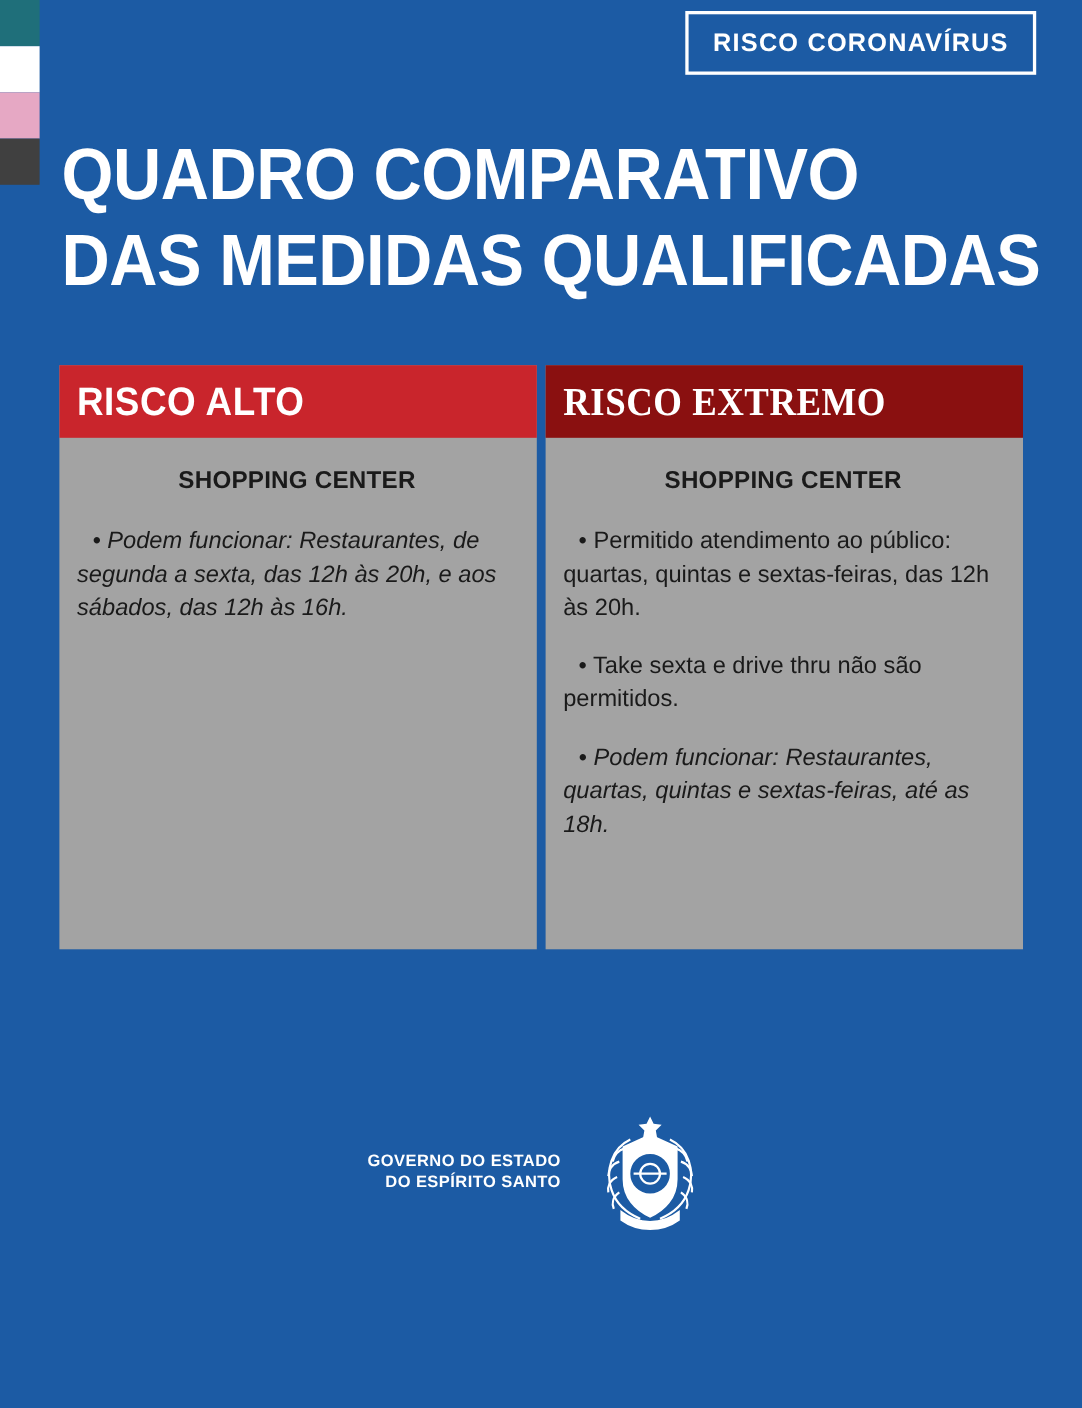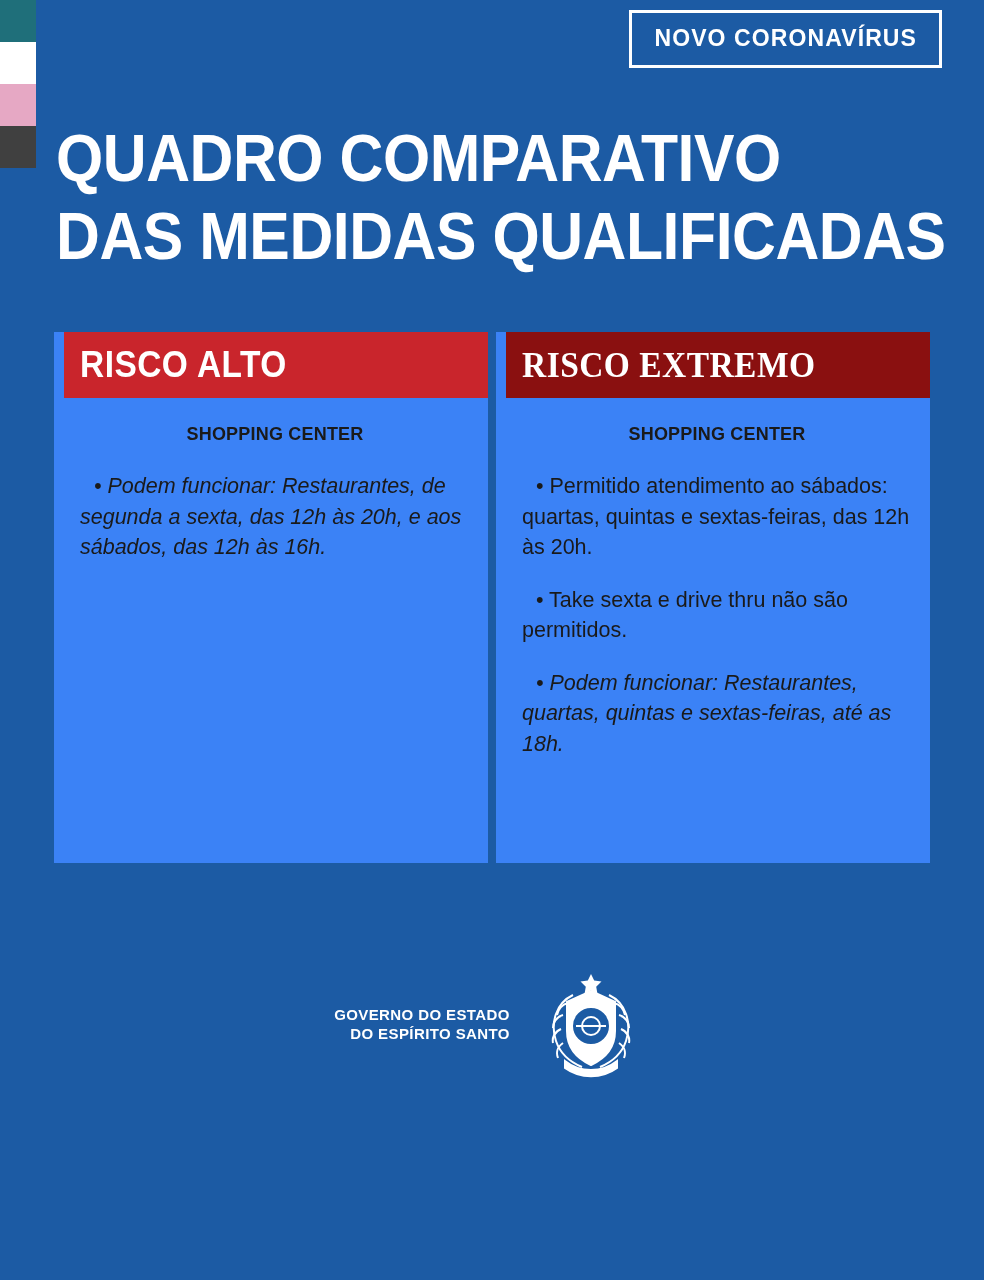--- a/index.html
+++ b/index.html
@@ -65,24 +65,23 @@
   .table {
     position: absolute;
     left: 54px;
     top: 332px;
     width: 876px;
     display: flex;
     gap: 8px;
   }
   .col {
     width: 434px;
-    background: #3b82f6;
+    background: #a3a3a3;
     display: flex;
     flex-direction: column;
-    padding-left: 10px;
   }
   .col-header {
     height: 66px;
     display: flex;
     align-items: center;
     padding-left: 16px;
   }
   .col-header.alto    { background: #c9252c; }
   .col-header.extremo { background: #8a1010; font-family: Liberation Serif, serif; }
   .col-header .title {
@@ -94,41 +93,41 @@
     transform: scaleX(0.93);
     transform-origin: left center;
   }
   .col-body {
     flex: 1;
     padding: 26px 18px 30px 16px;
     min-height: 465px;
   }
   .section-title {
     text-align: center;
-    font-size: 18px;
+    font-size: 22px;
     font-weight: bold;
     color: #1a1a1a;
     letter-spacing: 0.2px;
     margin-bottom: 26px;
   }
   .bullet {
     font-size: 21.5px;
     line-height: 1.42;
     color: #1a1a1a;
     margin-bottom: 22px;
     text-indent: 14px;
   }
   .bullet:last-child { margin-bottom: 0; font-style: italic; }
 
   
   .footer {
     position: absolute;
     left: 0;
     right: 0;
-    top: 969px;
+    top: 1010px;
     display: flex;
     align-items: center;
     justify-content: center;
     gap: 22px;
   }
   .gov-text {
     color: #ffffff;
     font-size: 15px;
     font-weight: bold;
     line-height: 1.25;
@@ -142,21 +141,21 @@
 <body>
 
 <div class="color-strip">
   <div class="strip-teal"></div>
   <div class="strip-white"></div>
   <div class="strip-pink"></div>
   <div class="strip-dark"></div>
 </div>
 
 <div class="badge-wrap">
-  <div class="badge-text">NOVO CORONAVÍRUS</div>
+  <div class="badge-text">RISCO CORONAVÍRUS</div>
 </div>
 
 <h1 class="headline">
   <span class="line">QUADRO COMPARATIVO</span>
   <span class="line">DAS MEDIDAS QUALIFICADAS</span>
 </h1>
 
 <div class="table">
 
   <div class="col">
@@ -168,21 +167,21 @@
       <p class="bullet">• Podem funcionar: Restaurantes, de segunda a sexta, das 12h às 20h, e aos sábados, das 12h às 16h.</p>
     </div>
   </div>
 
   <div class="col">
     <div class="col-header extremo">
       <div class="title">RISCO EXTREMO</div>
     </div>
     <div class="col-body">
       <div class="section-title">SHOPPING CENTER</div>
-      <p class="bullet">• Permitido atendimento ao sábados: quartas, quintas e sextas-feiras, das 12h às 20h.</p>
+      <p class="bullet">• Permitido atendimento ao público: quartas, quintas e sextas-feiras, das 12h às 20h.</p>
       <p class="bullet">• Take sexta e drive thru não são permitidos.</p>
       <p class="bullet">• Podem funcionar: Restaurantes, quartas, quintas e sextas-feiras, até as 18h.</p>
     </div>
   </div>
 
 </div>
 
 <div class="footer">
   <div class="gov-text">
     <span>GOVERNO DO ESTADO</span>

